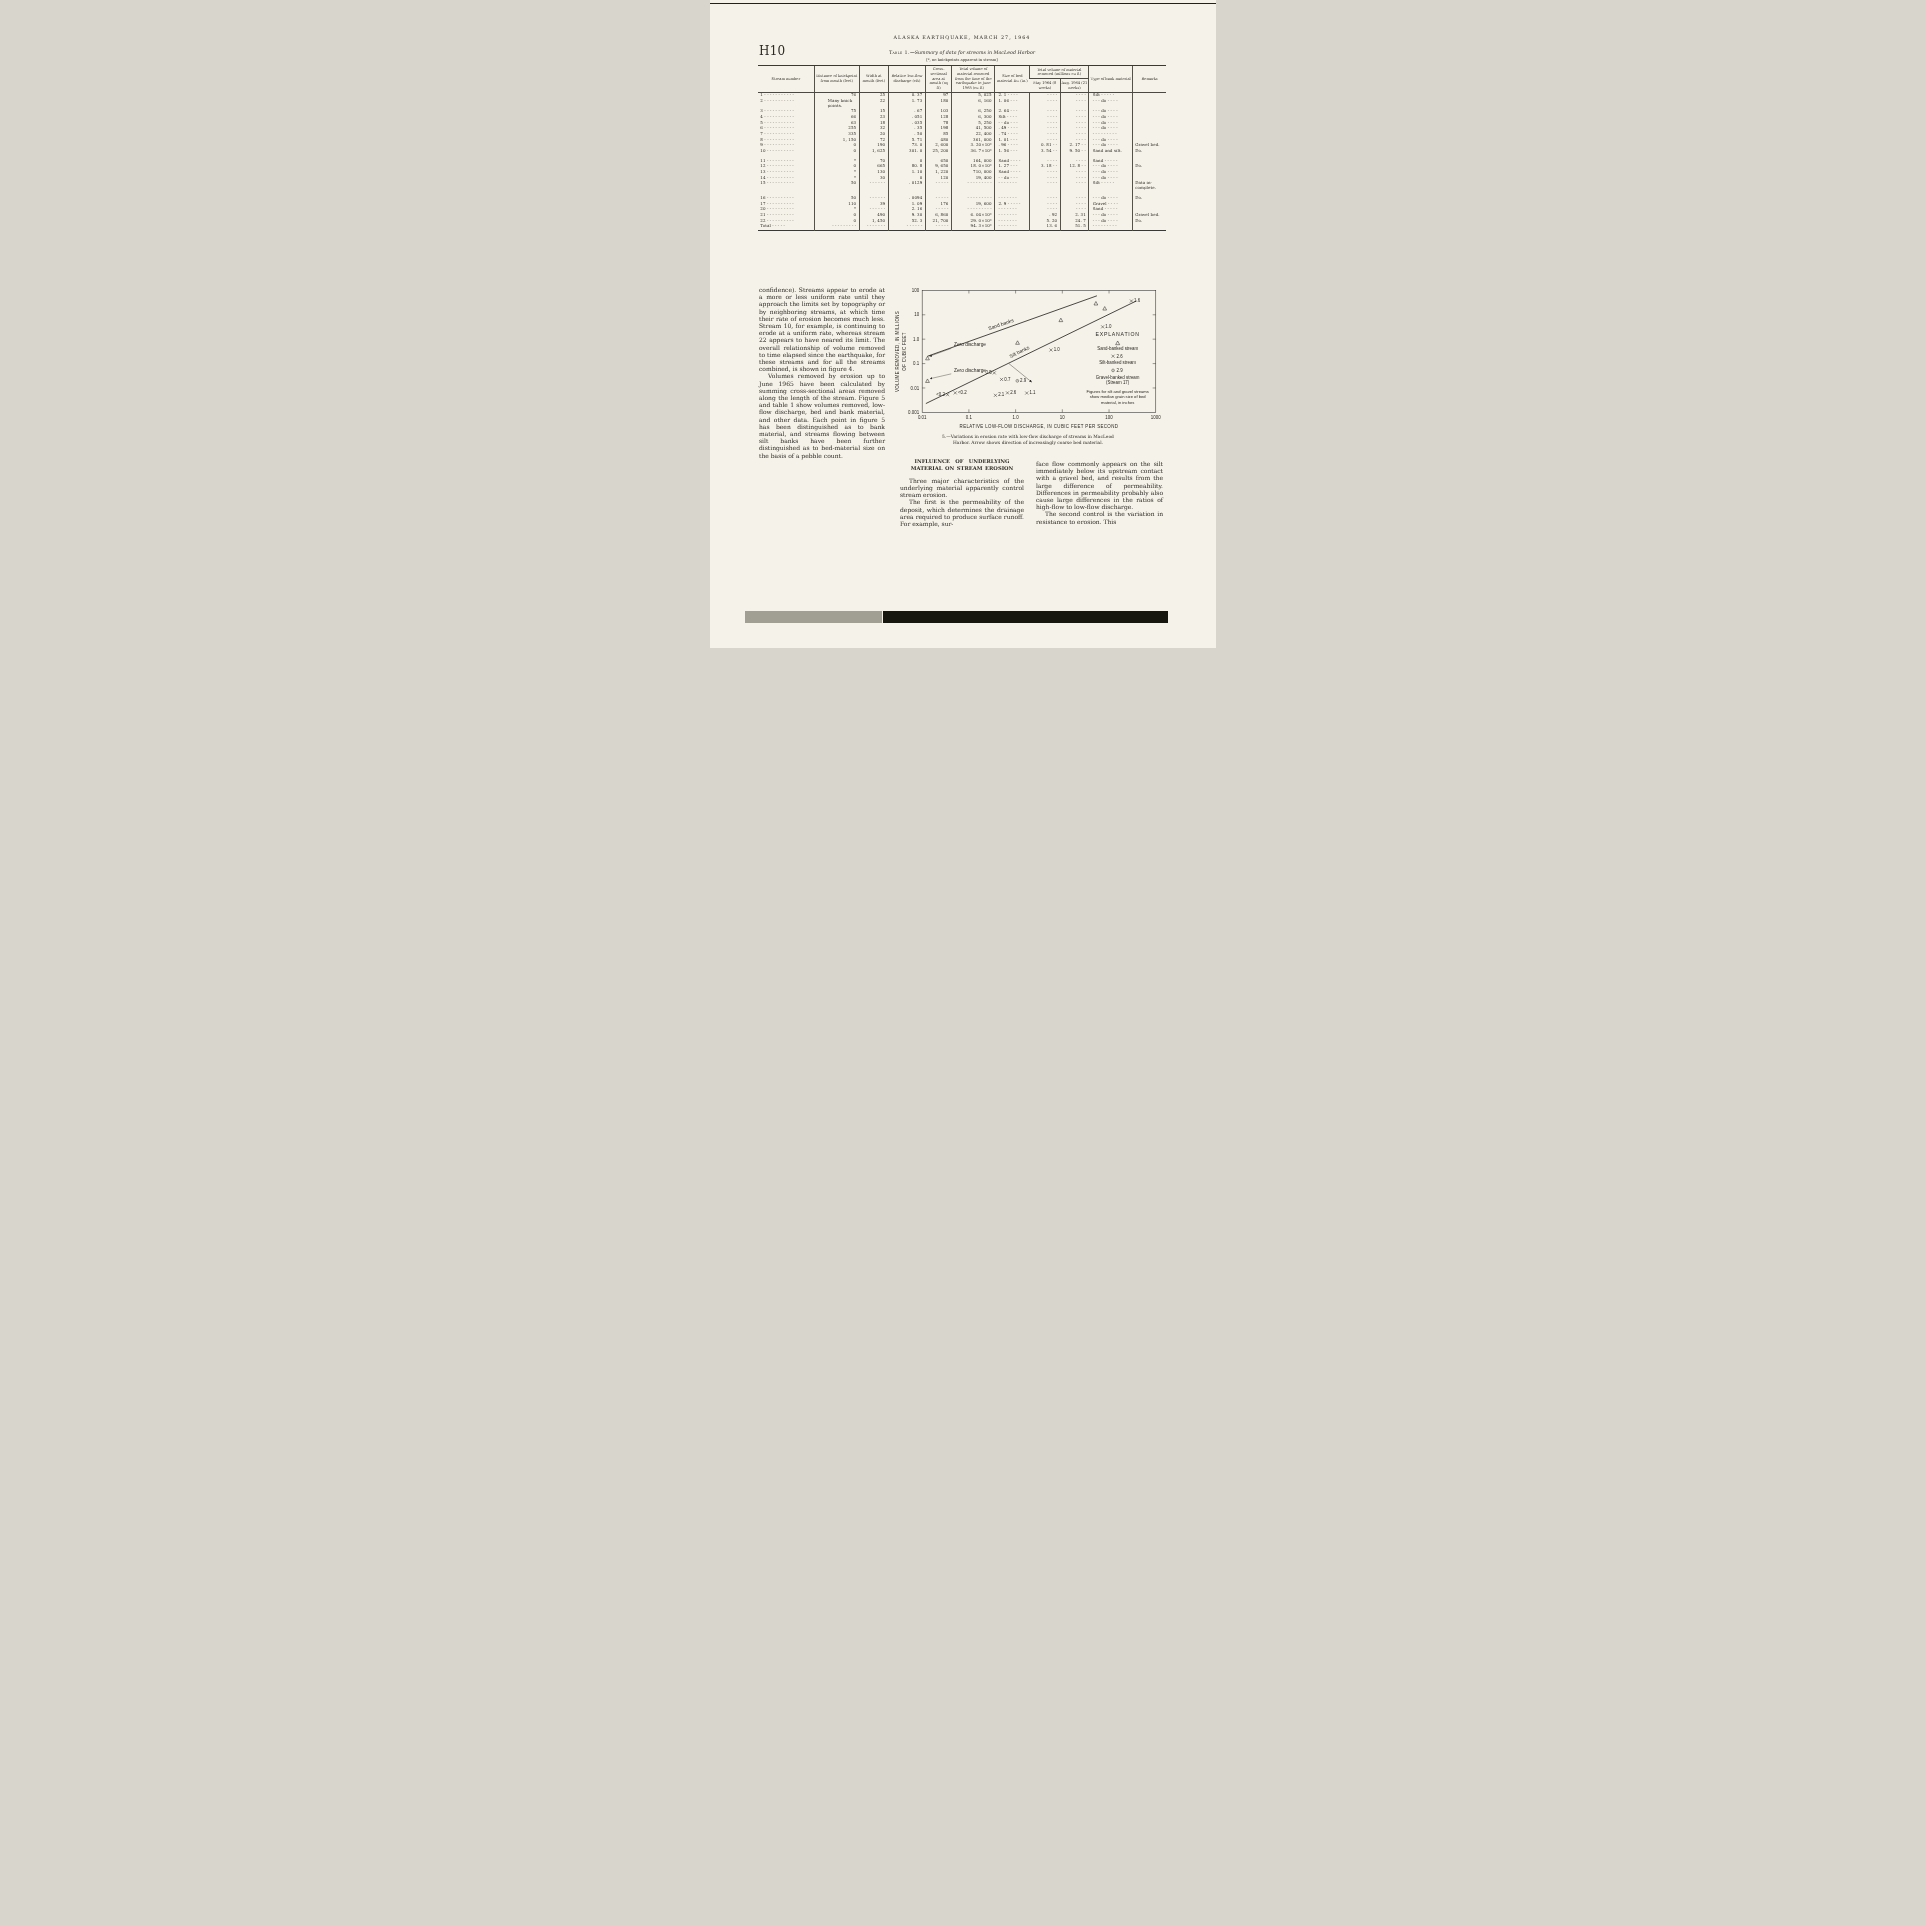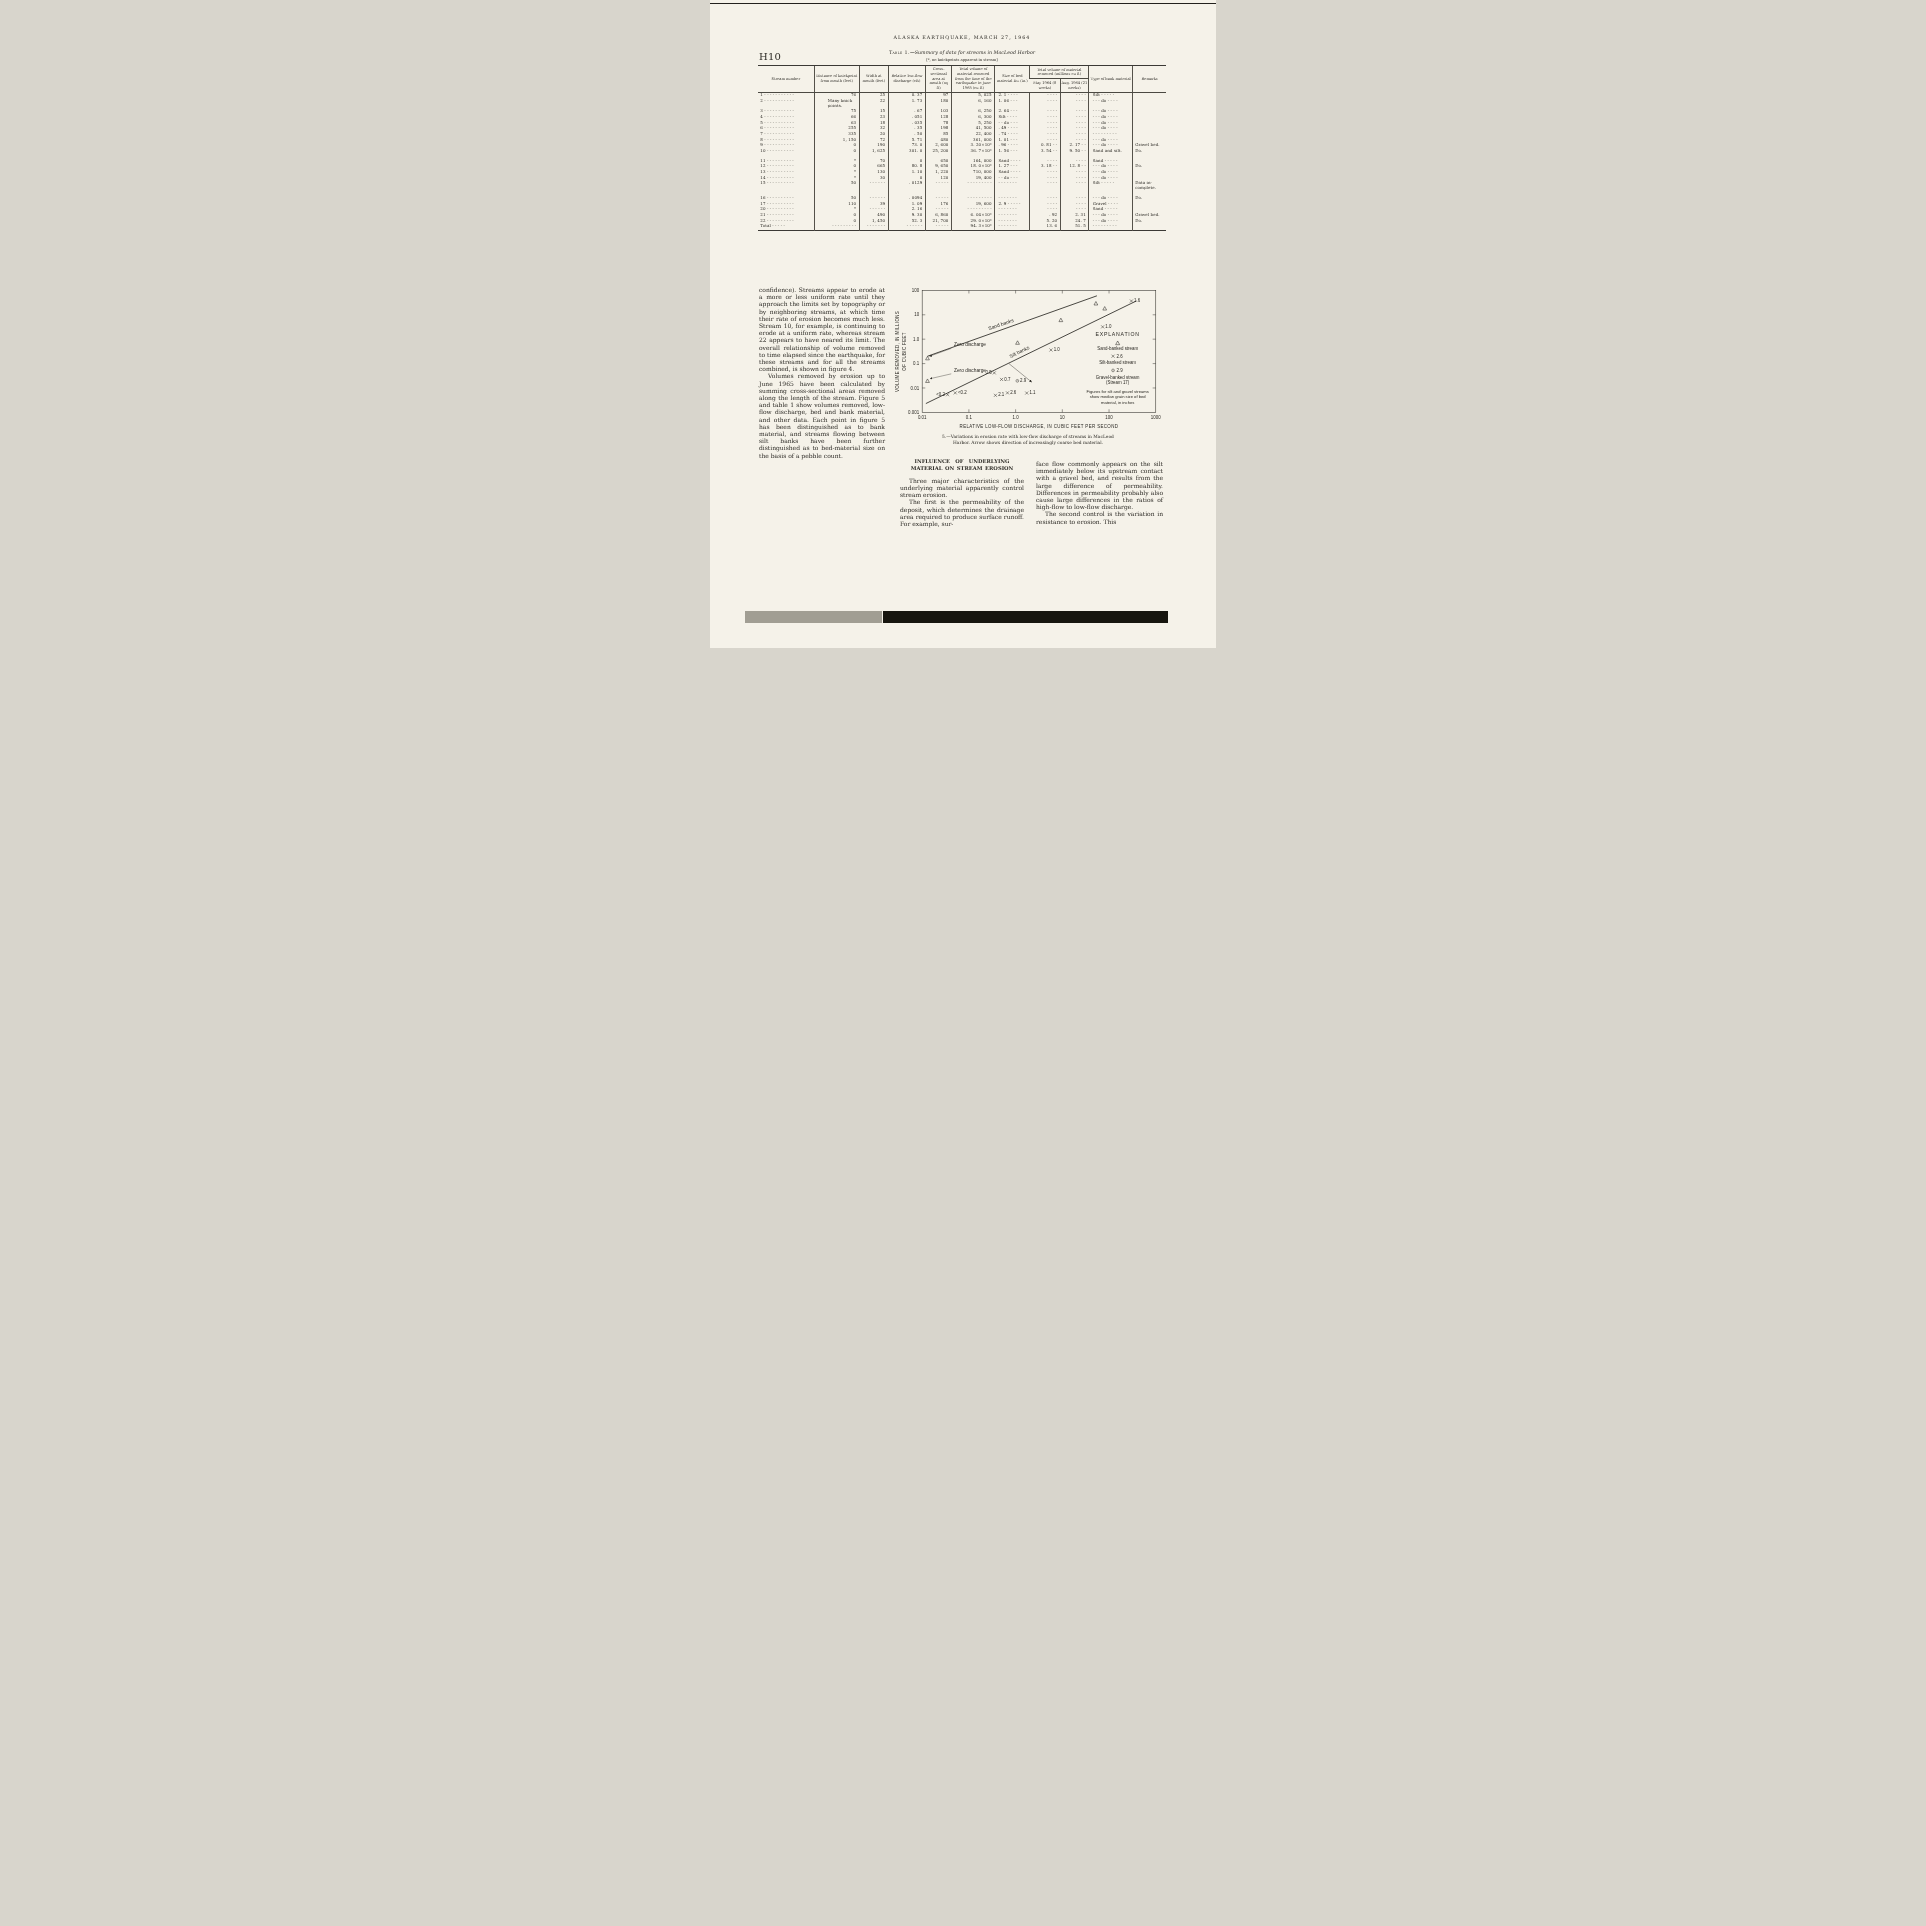--- a/index.html
+++ b/index.html
@@ -2,21 +2,21 @@
 <html style="font-size:6.2px"><head>
 <meta charset="utf-8">
 <style>
   html,body{margin:0;padding:0;background:#d8d5cc;}
   #page{position:relative;width:506px;height:648px;background:#f5f2e9;margin:0 auto;
         font-family:"DejaVu Serif","Liberation Serif",serif;color:#2d2b26;overflow:hidden;}
   [data-interactable]{cursor:default;}
 
   .topline{position:absolute;left:0;top:2.7px;width:100%;height:1.2px;background:#23211d;}
 
-  .pagenum{position:absolute;left:49px;top:51px;font-size:10px;letter-spacing:0.2px;}
+  .pagenum{position:absolute;left:49px;top:44px;font-size:12px;letter-spacing:0.2px;}
   .runhead{position:absolute;left:48px;top:35px;width:408px;text-align:center;
            font-size:4.8px;letter-spacing:1px;}
 
   .tcap{position:absolute;left:48px;top:50px;width:408px;text-align:center;font-size:4.8px;}
   .tcap .sc{font-variant:small-caps;letter-spacing:0.4px;}
   .tcap .it{font-style:italic;}
   .tnote{position:absolute;left:48px;top:58px;width:408px;text-align:center;font-size:3.7px;}
 
   table.datatable{position:absolute;left:48px;top:65px;width:408px;border-collapse:collapse;
         border-top:1.5px double #3b3935;border-bottom:0.8px solid #3b3935;table-layout:fixed;

